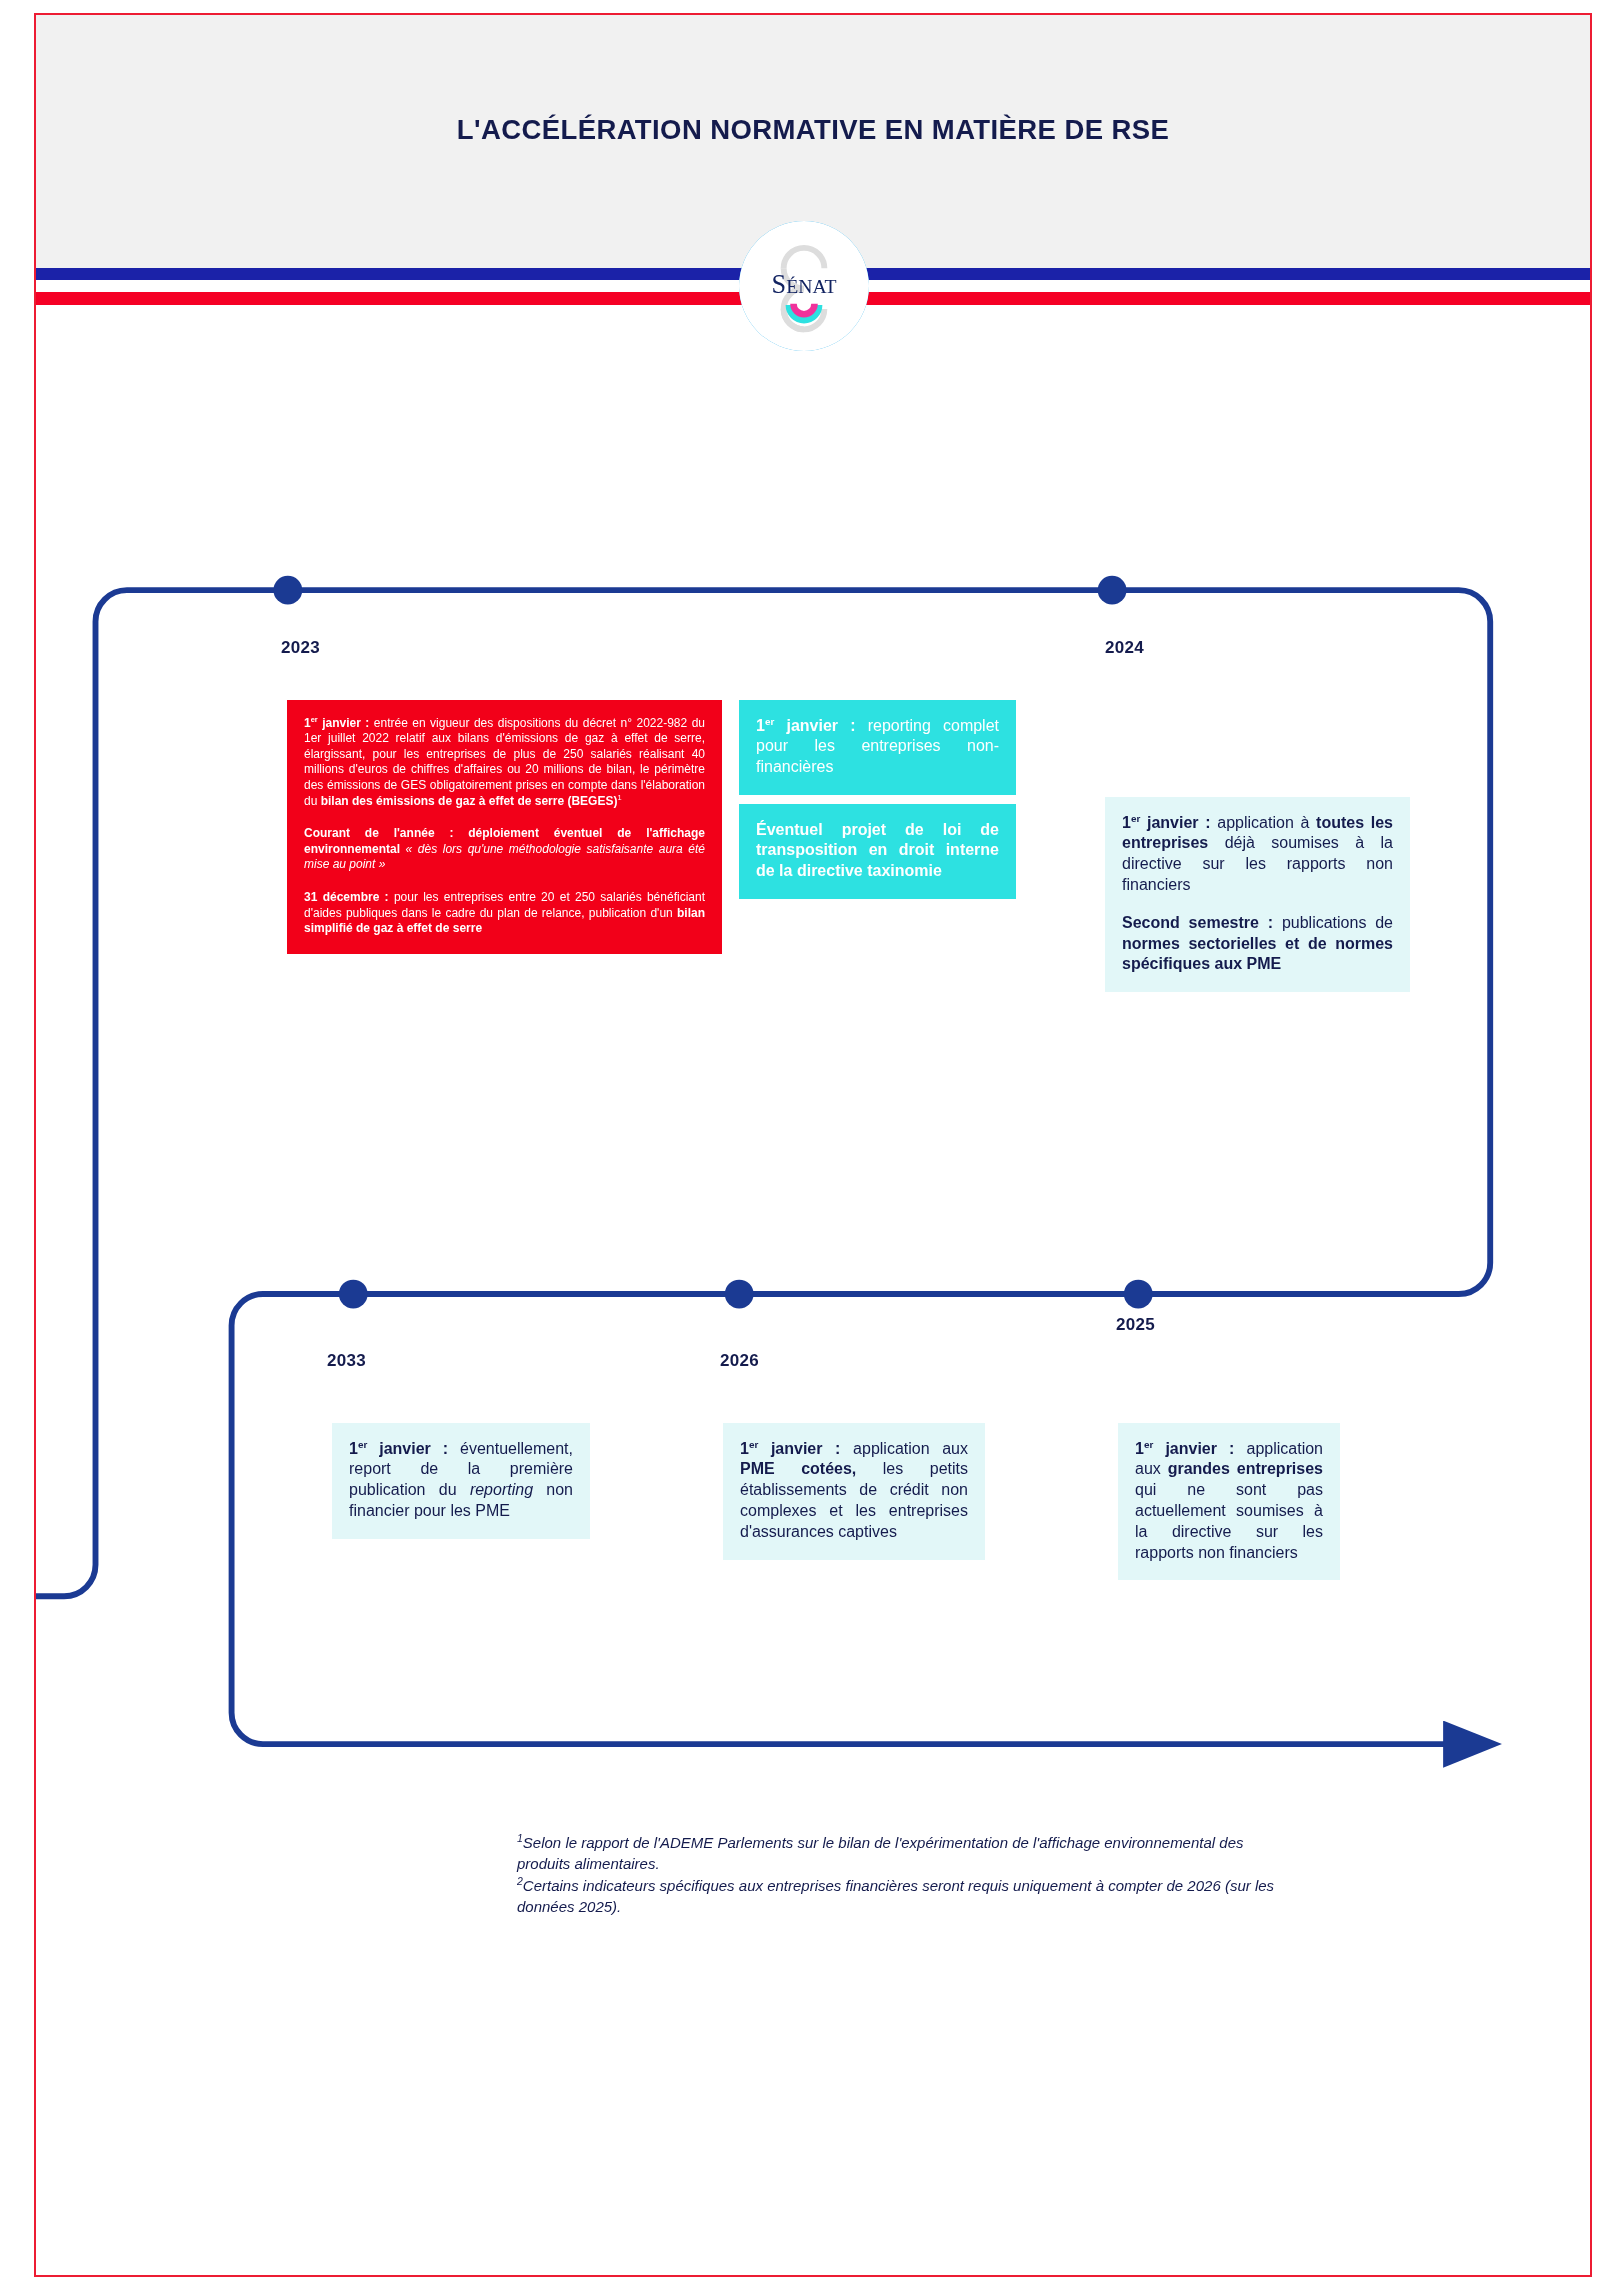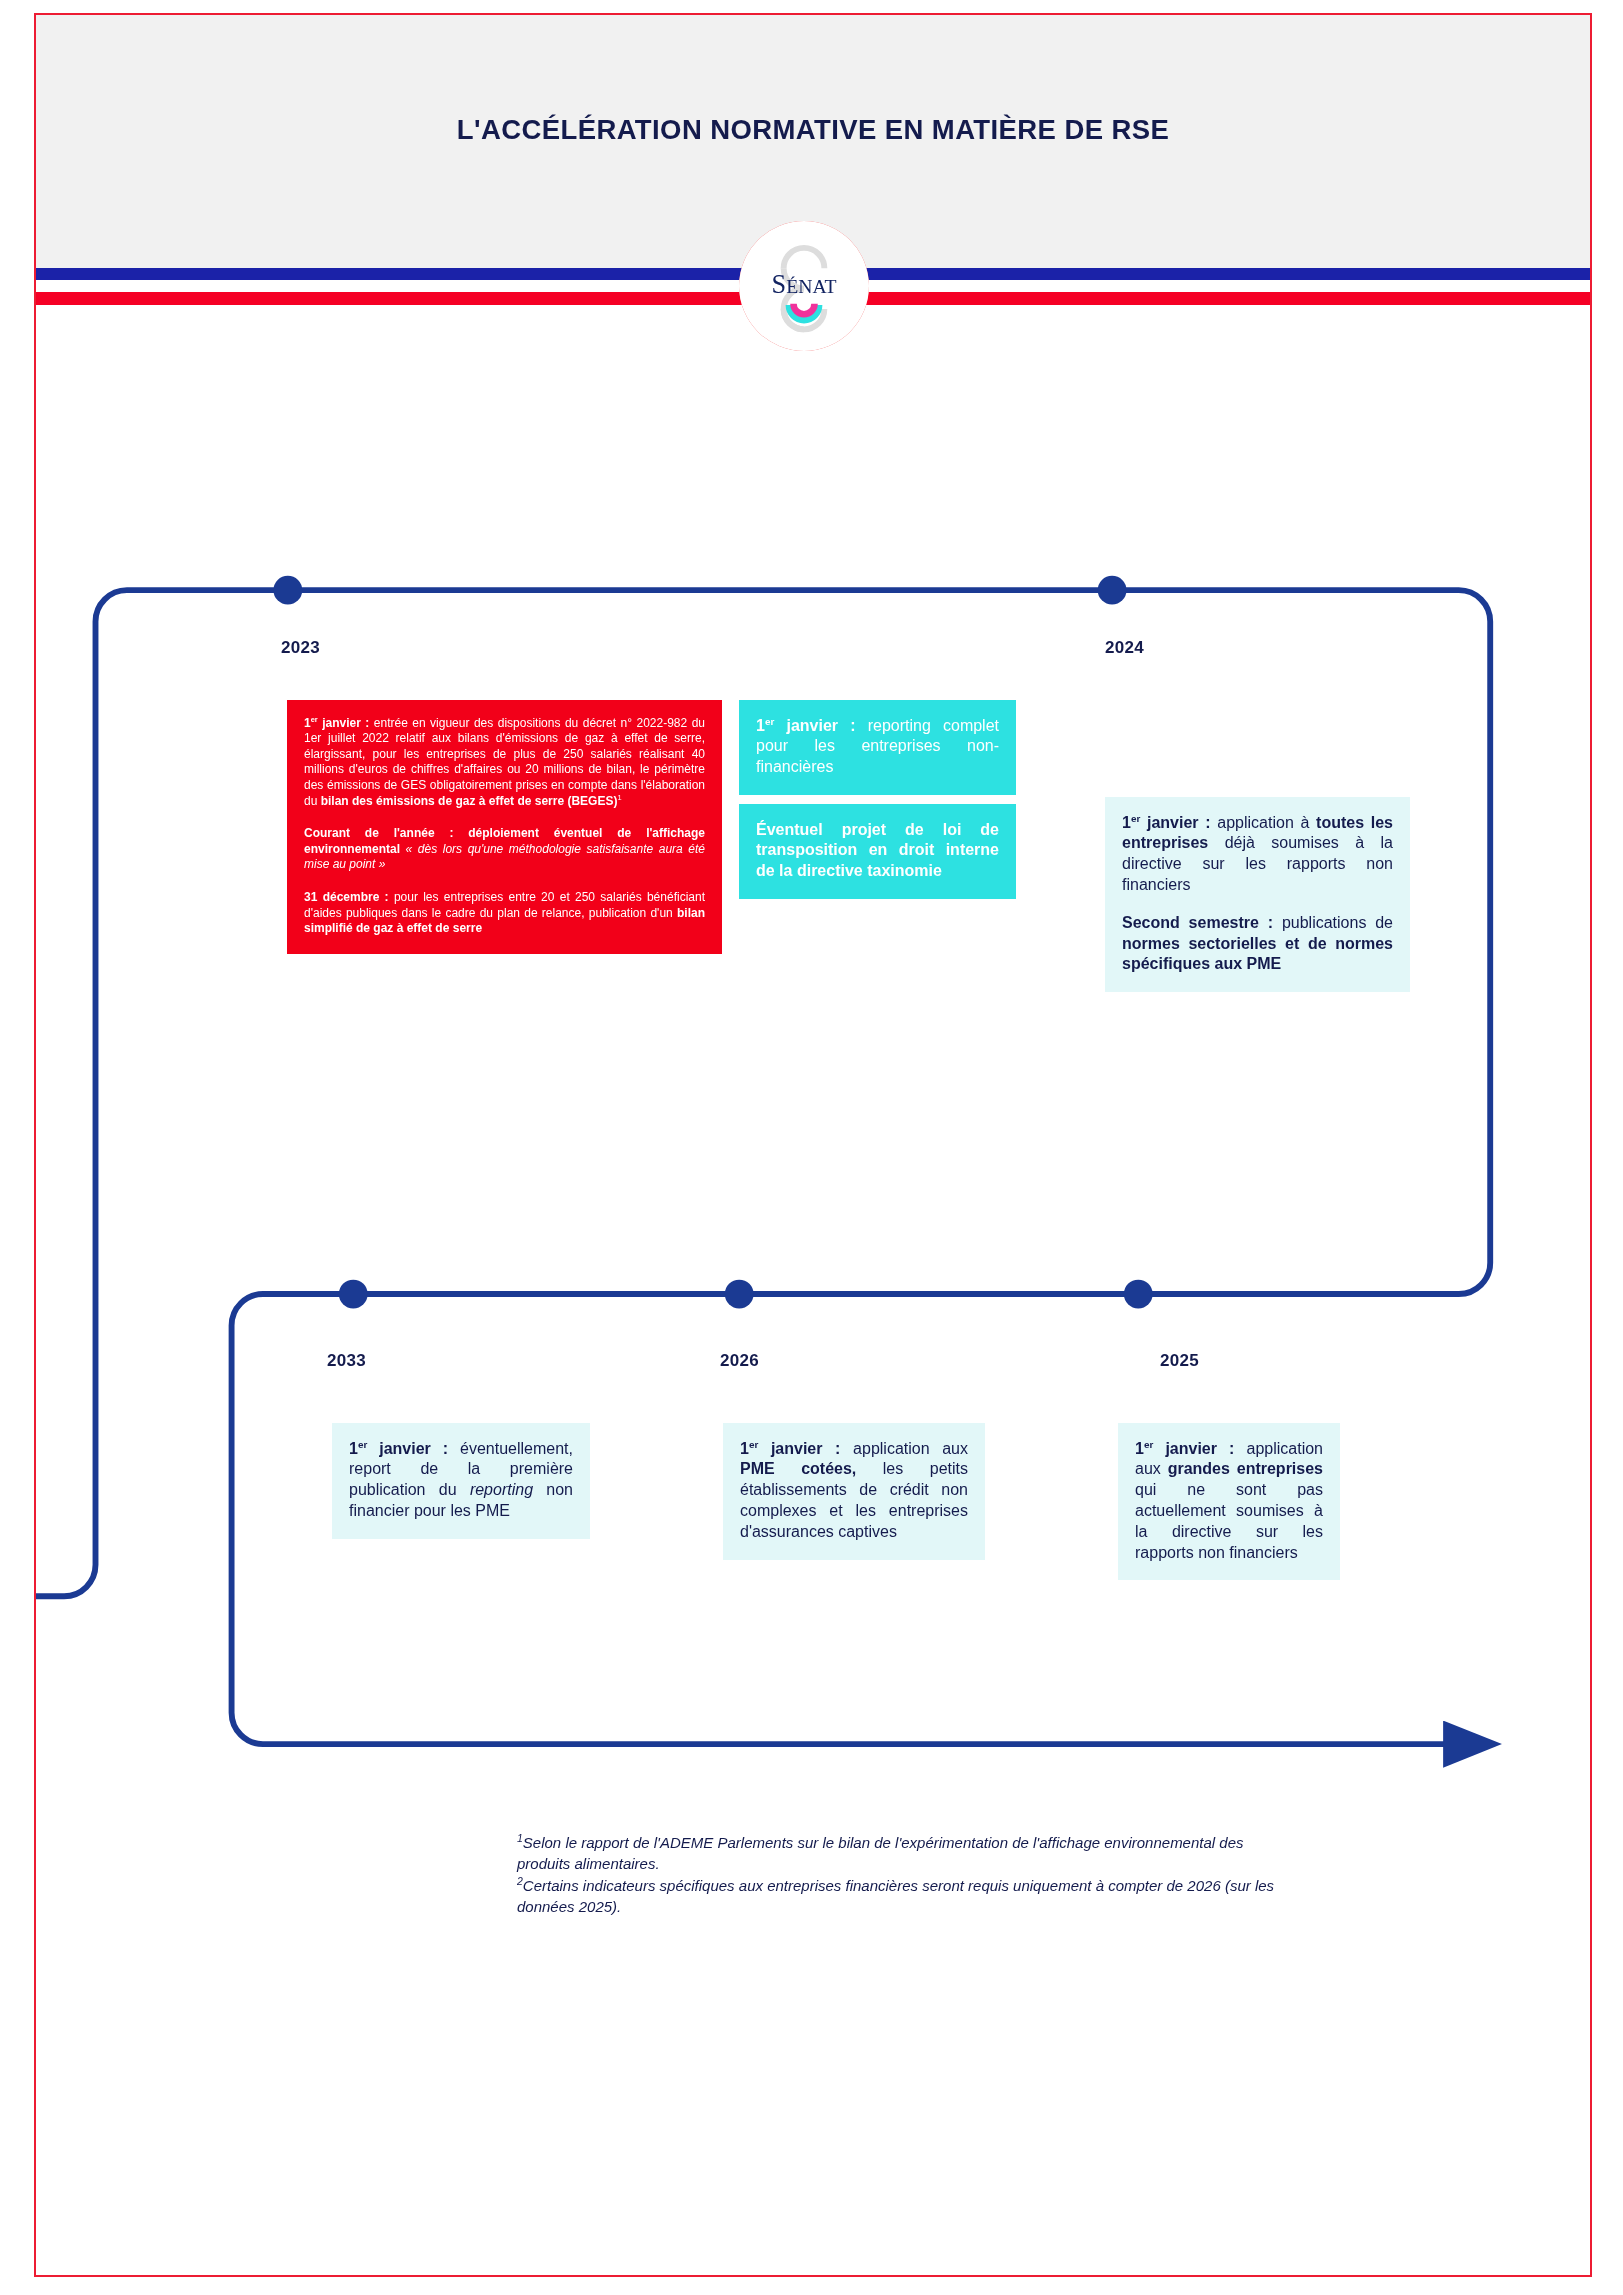--- a/index.html
+++ b/index.html
@@ -62,21 +62,21 @@
     width: 1558px; height: 13px;
     background: #F50025;
   }
 
   
   .logo-wrap {
     position: absolute;
     left: 739px; top: 221px;
     width: 130px; height: 130px;
     border-radius: 50%;
-    background: #ef4444;
+    background: #0ea5e9;
     display: flex;
     align-items: flex-end;
     justify-content: center;
   }
   .logo-wrap svg { display: block; }
 
   
   .timeline-svg {
     position: absolute;
     left: 0; top: 0;
@@ -173,21 +173,21 @@
     <circle cx="540" cy="1978" r="22" fill="#1B3A93"></circle>
     <circle cx="1130" cy="1978" r="22" fill="#1B3A93"></circle>
     <circle cx="1740" cy="1978" r="22" fill="#1B3A93"></circle>
   </svg>
 
   <div class="year" style="left:281px; top:638px;">2023</div>
   <div class="year" style="left:1105px; top:638px;">2024</div>
 
   <div class="year" style="left:327px; top:1351px;">2033</div>
   <div class="year" style="left:720px; top:1351px;">2026</div>
-  <div class="year" style="left:1116px; top:1351px;margin-left:44px;">2025</div>
+  <div class="year" style="left:1116px; top:1315px;">2025</div>
 
   <div class="box red" style="left:287px; top:700px; width:435px;">
       <p><b>1<sup>er</sup> janvier :</b> entrée en vigueur des dispositions du décret n° 2022-982 du 1er juillet 2022 relatif aux bilans d'émissions de gaz à effet de serre, élargissant, pour les entreprises de plus de 250 salariés réalisant 40 millions d'euros de chiffres d'affaires ou 20 millions de bilan, le périmètre des émissions de GES obligatoirement prises en compte dans l'élaboration du <b>bilan des émissions de gaz à effet de serre (BEGES)</b><sup>1</sup></p>
       <p><b>Courant de l'année : déploiement éventuel de l'affichage environnemental</b> <i>« dès lors qu'une méthodologie satisfaisante aura été mise au point »</i></p>
       <p><b>31 décembre :</b> pour les entreprises entre 20 et 250 salariés bénéficiant d'aides publiques dans le cadre du plan de relance, publication d'un <b>bilan simplifié de gaz à effet de serre</b></p>
     </div>
 
   <div class="box cyan" style="left:739px; top:700px; width:277px;">
       <p><b>1<sup>er</sup> janvier :</b> reporting complet pour les entreprises non-financières</p>
     </div>

